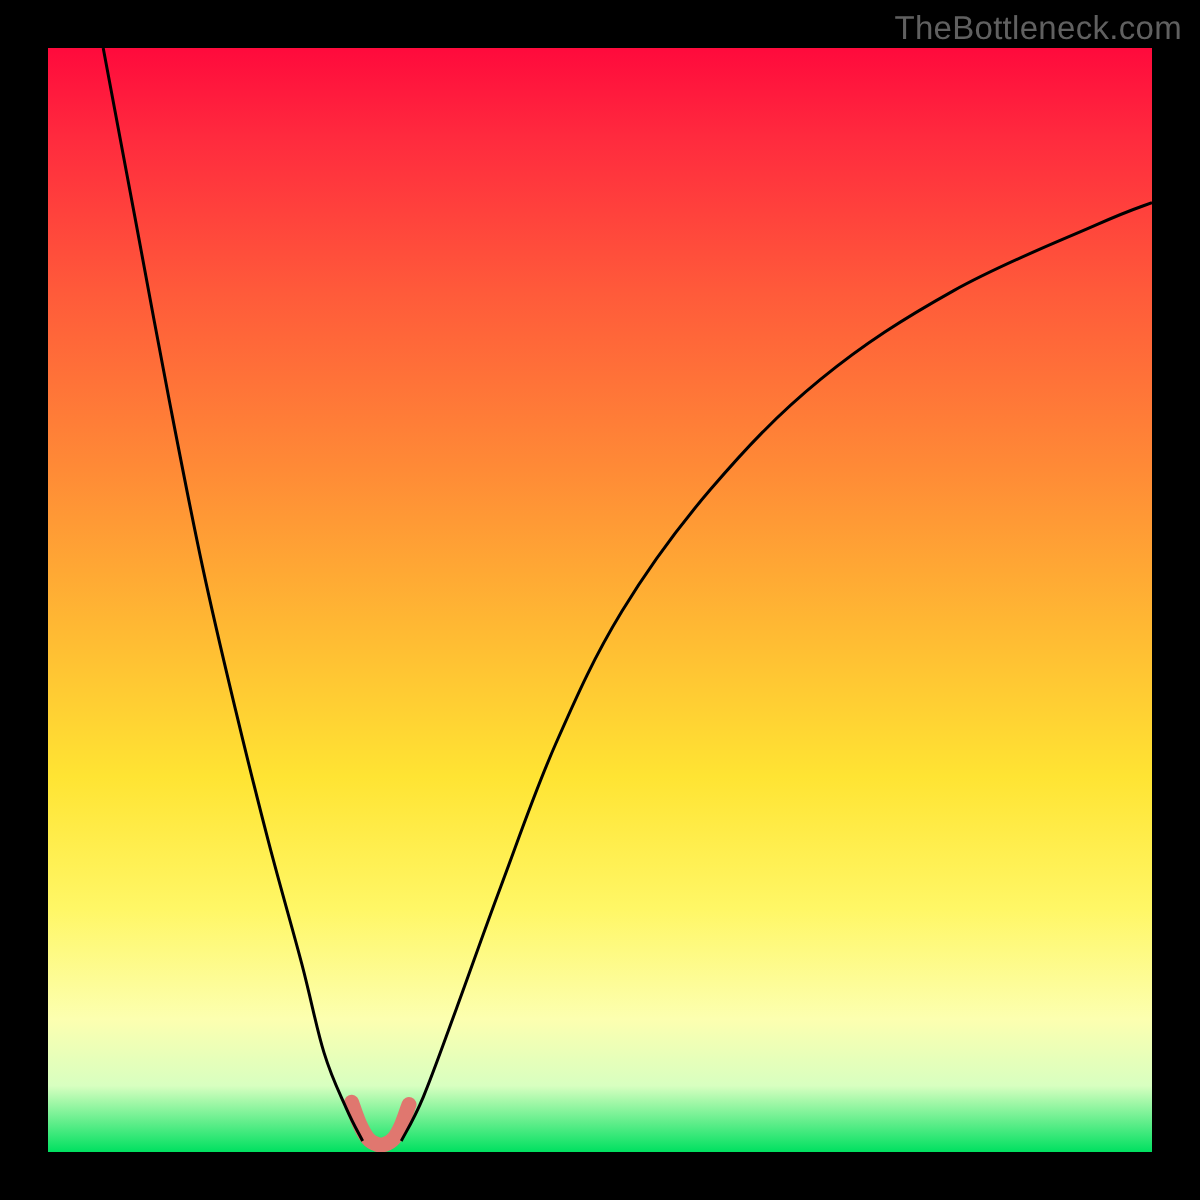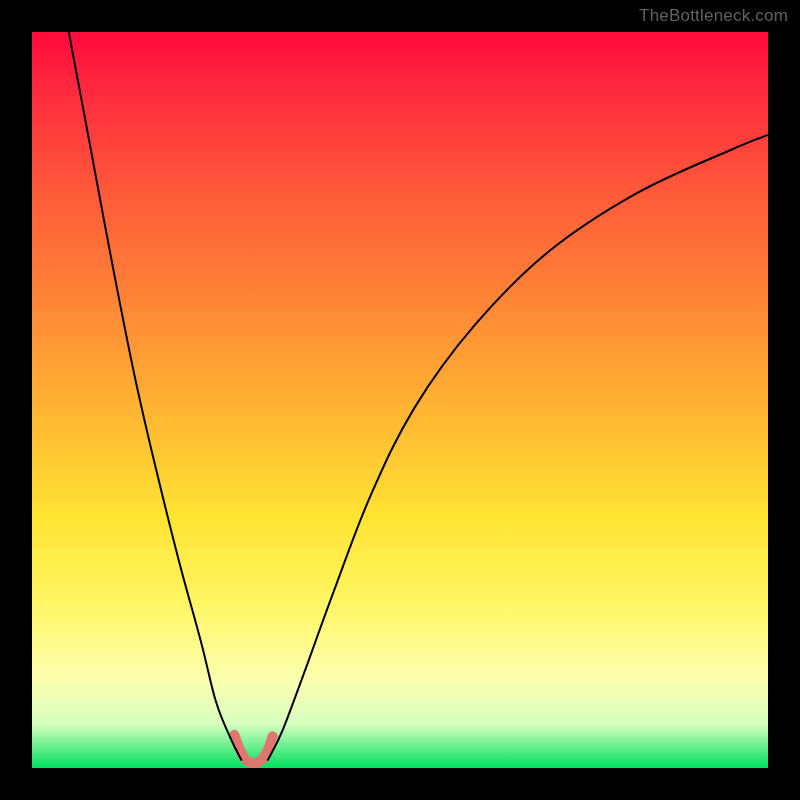--- a/index.html
+++ b/index.html
@@ -43,21 +43,21 @@
     left: 0;
     top: 0;
     width: 736px;
     height: 736px;
   }
   .watermark {
     position: absolute;
     top: 6px;
     right: 12px;
     color: #606060;
-    font-size: 17px;
+    font-size: 22px;
     letter-spacing: 0.2px;
     font-weight: 400;
   }
 </style>
 </head>
 <body>
 
 <div class="frame">
   <div class="plot-area">
     <svg class="plot-svg" viewBox="0 0 736 736" preserveAspectRatio="none">

